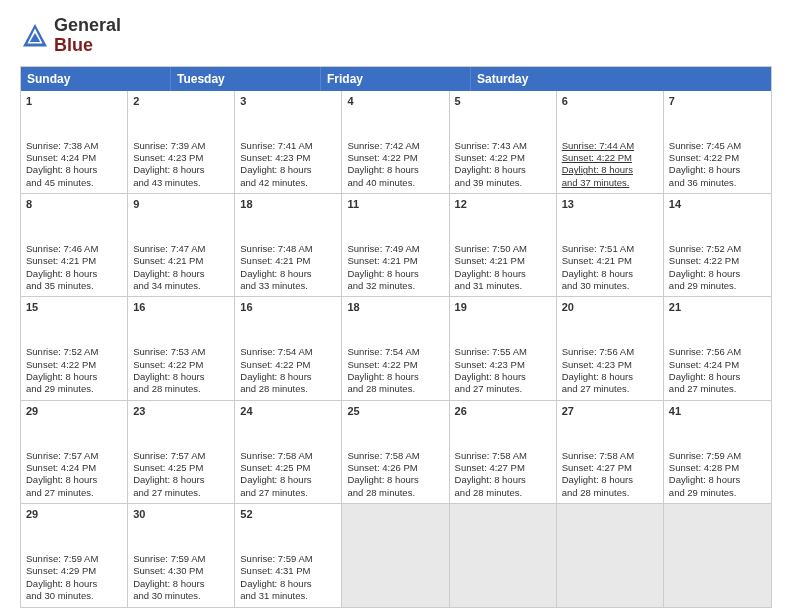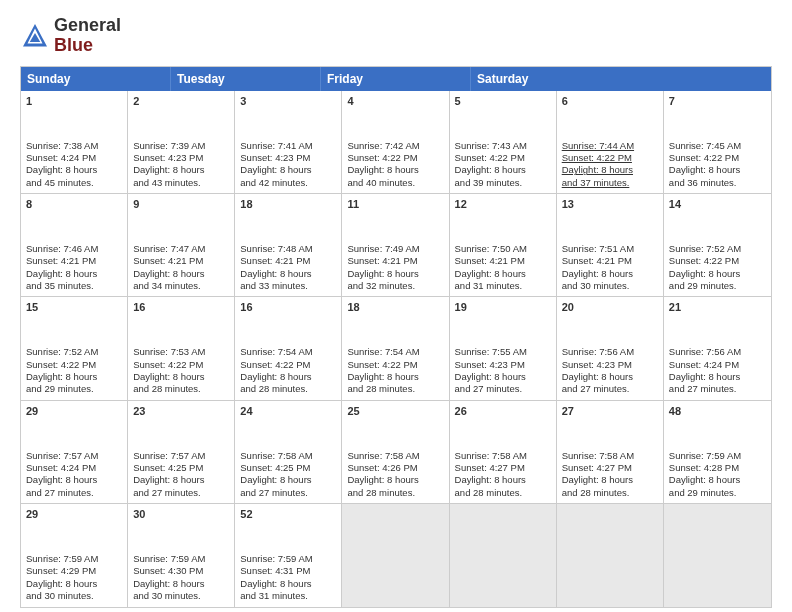--- a/index.html
+++ b/index.html
@@ -325,21 +325,21 @@
 and 28 minutes.</div>
           </div>
           <div class="cal-cell">
             <span class="day-num">27</span>
             <div class="cell-text" style="white-space: pre-line;">Sunrise: 7:58 AM
 Sunset: 4:27 PM
 Daylight: 8 hours
 and 28 minutes.</div>
           </div>
           <div class="cal-cell">
-            <span class="day-num">48</span>
+            <span class="day-num">41</span>
             <div class="cell-text" style="white-space: pre-line;">Sunrise: 7:59 AM
 Sunset: 4:28 PM
 Daylight: 8 hours
 and 29 minutes.</div>
           </div>
         </div>
         <div class="cal-row">
           <div class="cal-cell">
             <span class="day-num">29</span>
             <div class="cell-text" style="white-space: pre-line;">Sunrise: 7:59 AM

